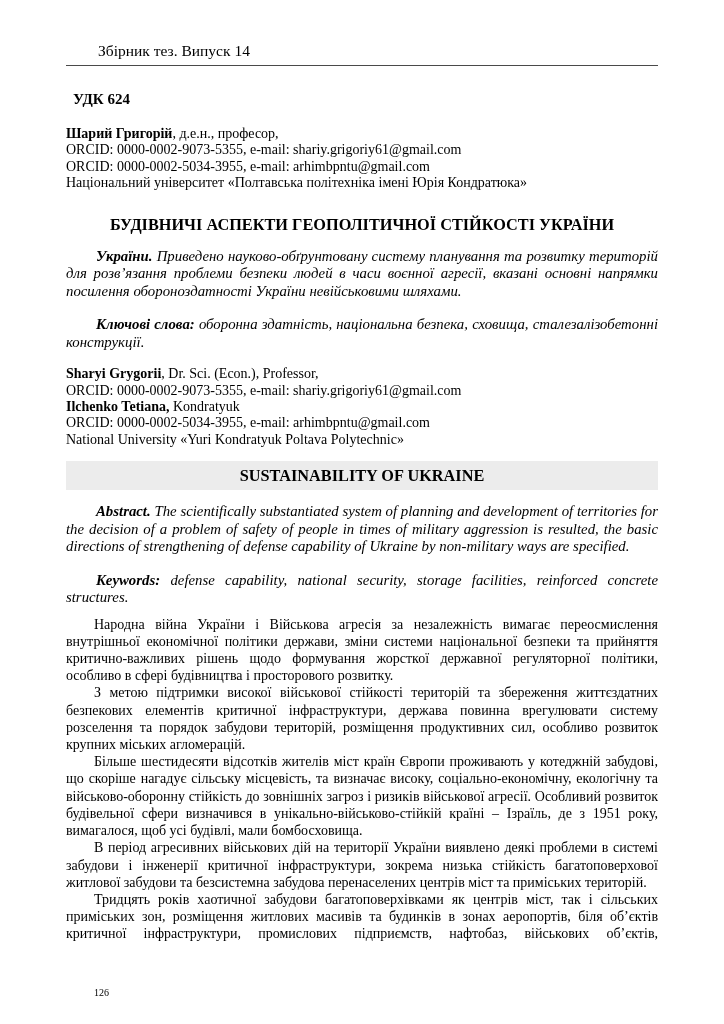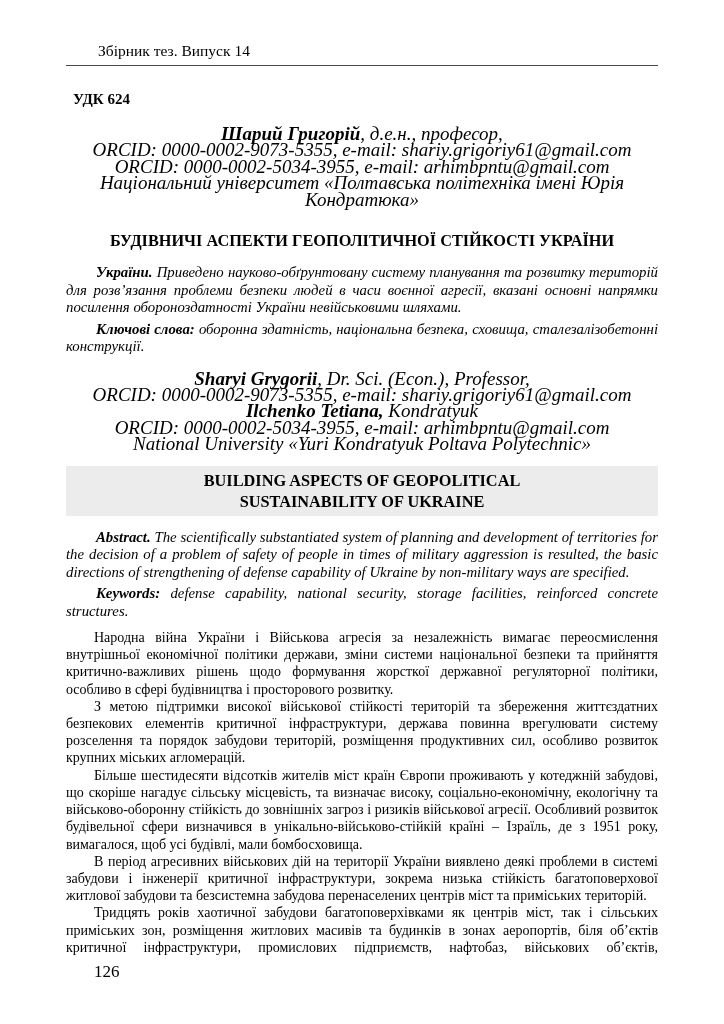--- a/index.html
+++ b/index.html
@@ -25,44 +25,43 @@
     padding-left: 32px;
   }
   .udc {
     margin-top: 25px;
     font-weight: 700;
     font-size: 15px;
     margin-left: 7px;
   }
   .authors {
     margin-top: 18px;
-    text-align: center;
-    font-style: italic;
-    font-size: 19px;
+    text-align: left;
+    font-size: 14px;
     line-height: 16.4px;
   }
   .authors.en { margin-top: 15px; }
   .authors .b { font-weight: 700; }
   .title-uk {
     margin: 23px 0 0 0;
     text-align: center;
     font-weight: 700;
     font-size: 16.3px;
     line-height: 20px;
   }
   .abstract {
     margin: 13px 0 0 0;
     font-style: italic;
     font-size: 14.8px;
     line-height: 17.5px;
     text-align: justify;
     text-indent: 30px;
   }
   .abstract .b { font-weight: 700; }
-  .abstract.keywords { margin-top: 4px; }
+  .abstract.keywords { margin-top: 16px; }
   .title-en {
     margin-top: 13px;
     background: #ececec;
     text-align: center;
     font-weight: 700;
     font-size: 16.3px;
     line-height: 21px;
     padding: 4px 0;
   }
   .body-copy { margin-top: 9px; }
@@ -70,22 +69,22 @@
     margin: 0;
     font-size: 14px;
     line-height: 17.2px;
     text-align: justify;
     text-indent: 28px;
   }
   .body-copy p.continued { text-align-last: justify; }
   .page-number {
     position: absolute;
     left: 94px;
-    bottom: 42px;
-    font-size: 17px;
+    bottom: 26px;
+    font-size: 10px;
   }
 </style>
 </head>
 <body>
 
 <div class="page">
 
   <header class="masthead">
     <div class="masthead-text">Збірник тез. Випуск 14</div>
   </header>
@@ -106,21 +105,20 @@
 
   <div class="authors en">
     <div class="author-line"><span class="b">Sharyi Grygorii</span><span>, Dr. Sci. (Econ.), Professor,</span></div>
     <div class="author-line"><span>ORCID: 0000-0002-9073-5355,  e-mail: shariy.grigoriy61@gmail.com</span></div>
     <div class="author-line"><span class="b">Ilchenko Tetiana,</span><span> Kondratyuk</span></div>
     <div class="author-line"><span>ORCID: 0000-0002-5034-3955, e-mail: arhimbpntu@gmail.com</span></div>
     <div class="author-line"><span>National University «Yuri Kondratyuk  Poltava Polytechnic»</span></div>
   </div>
 
   <div class="title-en">
-    <div>BUILDING ASPECTS OF GEOPOLITICAL</div>
     <div>SUSTAINABILITY OF UKRAINE</div>
   </div>
 
   <p class="abstract"><span class="b">Abstract.</span><span> The scientifically substantiated system of planning and development of territories for the decision of a problem of safety of people in times of military aggression is resulted, the basic directions of strengthening of defense capability of Ukraine by non-military ways are specified.</span></p>
   <p class="abstract keywords"><span class="b">Keywords:</span><span> defense capability, national security, storage facilities, reinforced concrete structures.</span></p>
 
   <div class="body-copy">
     <p>Народна війна України і Військова агресія за незалежність вимагає переосмислення внутрішньої економічної політики держави, зміни системи національної безпеки та прийняття критично-важливих рішень щодо формування жорсткої державної регуляторної політики, особливо в сфері будівництва і просторового розвитку.</p>
     <p>З метою підтримки високої військової стійкості територій та збереження життєздатних безпекових елементів критичної інфраструктури, держава повинна врегулювати систему розселення та порядок забудови територій, розміщення продуктивних сил, особливо розвиток крупних міських агломерацій.</p>
     <p>Більше шестидесяти відсотків жителів міст країн Європи проживають у котеджній забудові, що скоріше нагадує сільську місцевість, та визначає високу, соціально-економічну, екологічну та військово-оборонну стійкість до зовнішніх загроз і ризиків військової агресії. Особливий розвиток будівельної сфери визначився в унікально-військово-стійкій країні – Ізраїль, де з 1951 року, вимагалося, щоб усі будівлі, мали бомбосховища.</p>

